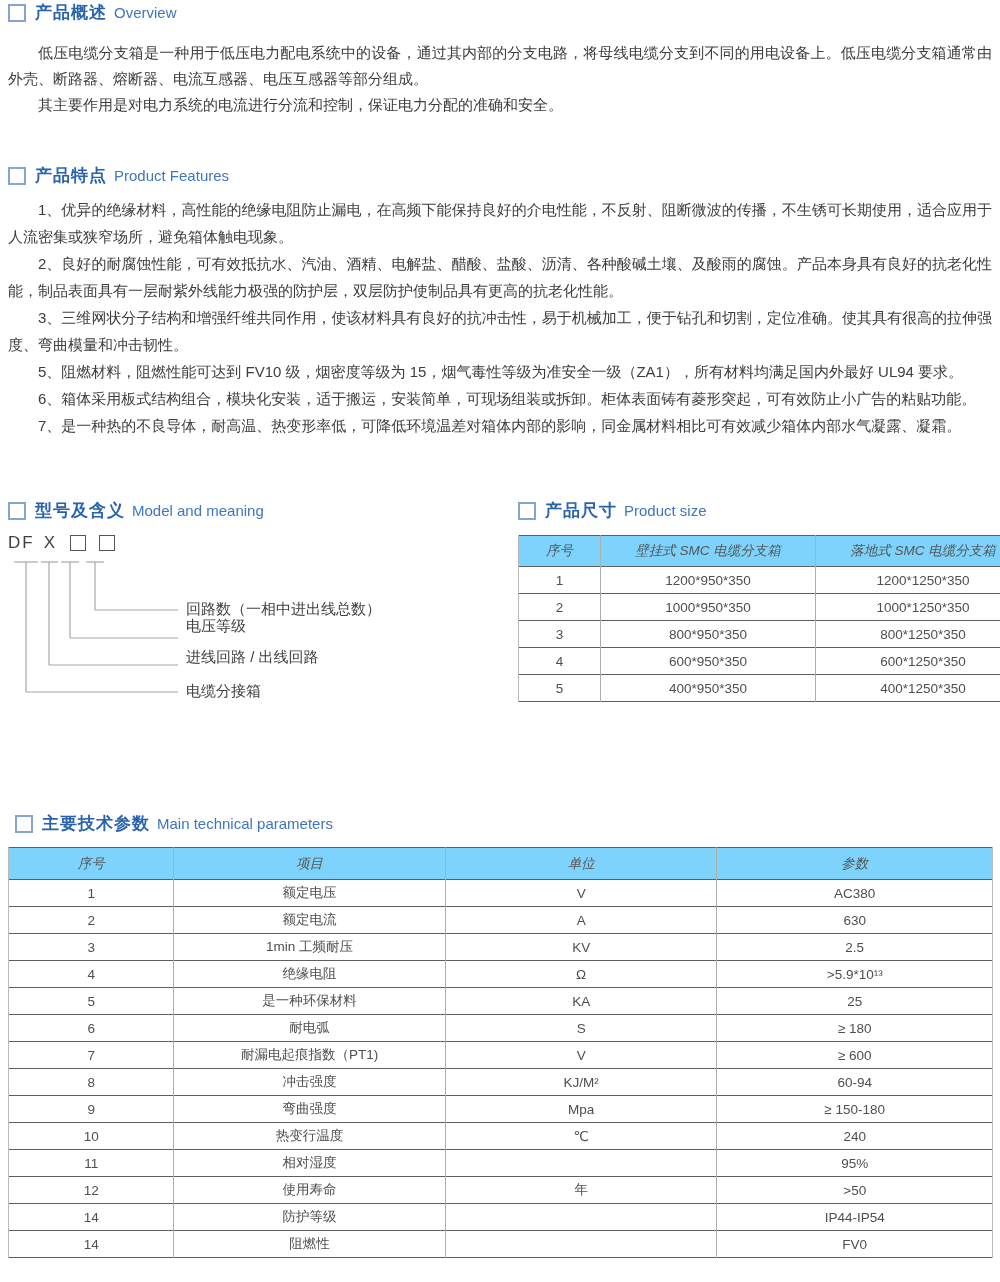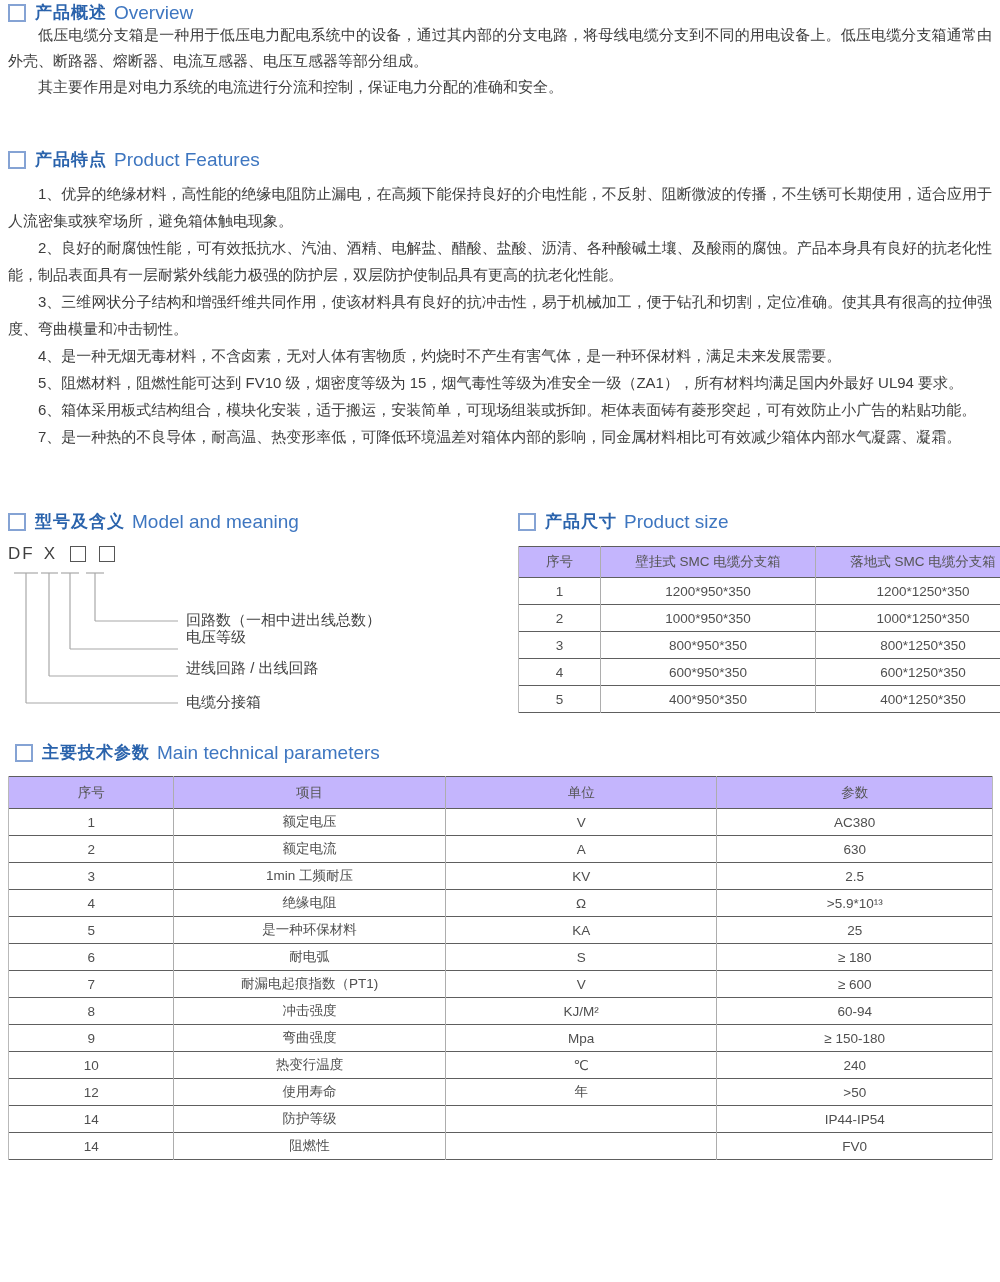--- a/index.html
+++ b/index.html
@@ -9,24 +9,24 @@
     font-family:"Liberation Sans","DejaVu Sans",sans-serif;
     color:#3d3d3d;
   }
   
   .sec-head{display:flex;align-items:center;margin:0;}
   .sec-head .sq{
     width:14px;height:14px;border:2px solid #85a3d4;background:#fff;
     margin-right:9px;flex:0 0 auto;
   }
   .sec-head .zh{font-size:17px;font-weight:bold;color:#2a63ac;letter-spacing:1px;}
-  .sec-head .en{font-size:19px;color:#3e76c0;margin-left:7px;}
+  .sec-head .en{font-size:15px;color:#3e76c0;margin-left:7px;}
   #overview-head{padding-top:1px;}
   
-  .para-block{font-family:Liberation Mono, monospace;}
+  .para-block{margin-top:16px;}
   .para-block p{
     margin:0;font-size:15px;line-height:26px;color:#3d3d3d;
     text-indent:2em;text-align:justify;
   }
   
   #features-head{margin-top:46px;}
   .features-list{margin-top:9px;}
   .feature-item{
     margin:0;font-size:15px;line-height:27px;color:#3d3d3d;
     text-indent:2em;text-align:justify;
@@ -54,32 +54,32 @@
   .dlabel.l4{top:152px;}
   
   table{border-collapse:collapse;table-layout:fixed;}
   .size-table{width:513px;margin-top:13px;}
   .params-table{width:985px;margin-top:12px;}
   th,td{
     text-align:center;vertical-align:middle;
     font-weight:normal;color:#4f4f4f;font-size:13.5px;
     padding:0 4px;overflow:hidden;white-space:nowrap;
   }
-  thead th{background:#c4b5fd;color:#555;}
+  thead th{background:#7dd3fc;color:#555;font-style:italic;}
   .size-table thead th{height:30px;}
   .size-table td{height:26px;}
   .params-table thead th{height:31px;}
   .params-table td{height:26px;}
   table tr{border-top:1px solid #5e5e5e;}
   table{border-bottom:1px solid #5e5e5e;}
   th + th, td + td{border-left:1px solid #adadad;}
   th:first-child, td:first-child{border-left:1px solid #b9b9b9;}
   th:last-child, td:last-child{border-right:1px solid #b9b9b9;}
   
-  #params-head{padding-left:7px;}
+  #params-head{margin-top:82px;padding-left:7px;}
 </style>
 </head>
 <body>
 
 <div class="sec-head" id="overview-head">
   <span class="sq"></span>
   <span class="zh">产品概述</span>
   <span class="en">Overview</span>
 </div>
 <div class="para-block">
@@ -89,21 +89,20 @@
 
 <div class="sec-head" id="features-head">
   <span class="sq"></span>
   <span class="zh">产品特点</span>
   <span class="en">Product Features</span>
 </div>
 <div class="features-list">
     <p class="feature-item">1、优异的绝缘材料，高性能的绝缘电阻防止漏电，在高频下能保持良好的介电性能，不反射、阻断微波的传播，不生锈可长期使用，适合应用于人流密集或狭窄场所，避免箱体触电现象。</p>
     <p class="feature-item">2、良好的耐腐蚀性能，可有效抵抗水、汽油、酒精、电解盐、醋酸、盐酸、沥清、各种酸碱土壤、及酸雨的腐蚀。产品本身具有良好的抗老化性能，制品表面具有一层耐紫外线能力极强的防护层，双层防护使制品具有更高的抗老化性能。</p>
     <p class="feature-item">3、三维网状分子结构和增强纤维共同作用，使该材料具有良好的抗冲击性，易于机械加工，便于钻孔和切割，定位准确。使其具有很高的拉伸强度、弯曲模量和冲击韧性。</p>
-    <p class="feature-item">4、是一种无烟无毒材料，不含卤素，无对人体有害物质，灼烧时不产生有害气体，是一种环保材料，满足未来发展需要。</p>
     <p class="feature-item">5、阻燃材料，阻燃性能可达到 FV10 级，烟密度等级为 15，烟气毒性等级为准安全一级（ZA1），所有材料均满足国内外最好 UL94 要求。</p>
     <p class="feature-item">6、箱体采用板式结构组合，模块化安装，适于搬运，安装简单，可现场组装或拆卸。柜体表面铸有菱形突起，可有效防止小广告的粘贴功能。</p>
     <p class="feature-item">7、是一种热的不良导体，耐高温、热变形率低，可降低环境温差对箱体内部的影响，同金属材料相比可有效减少箱体内部水气凝露、凝霜。</p>
   </div>
 
 <div class="two-col">
 
   <div class="col-model">
     <div class="sec-head">
       <span class="sq"></span>
@@ -269,20 +268,26 @@
         <td>Mpa</td>
         <td>≥ 150-180</td>
       </tr>
       <tr>
         <td>10</td>
         <td>热变行温度</td>
         <td>℃</td>
         <td>240</td>
       </tr>
       <tr>
+        <td>11</td>
+        <td>相对湿度</td>
+        <td></td>
+        <td>95%</td>
+      </tr>
+      <tr>
         <td>12</td>
         <td>使用寿命</td>
         <td>年</td>
         <td>&gt;50</td>
       </tr>
       <tr>
         <td>14</td>
         <td>防护等级</td>
         <td></td>
         <td>IP44-IP54</td>

